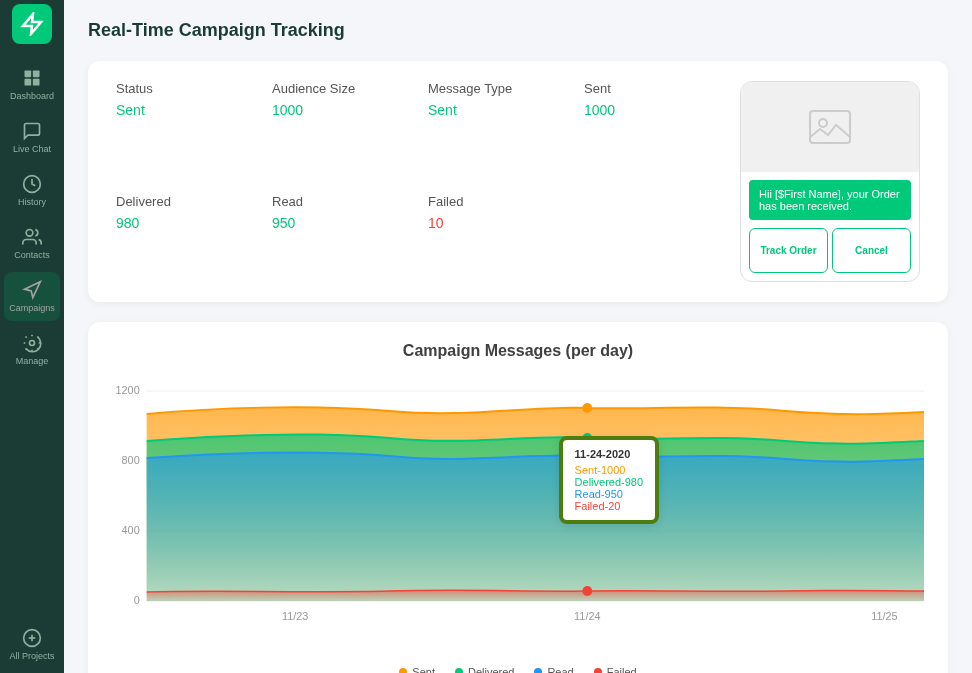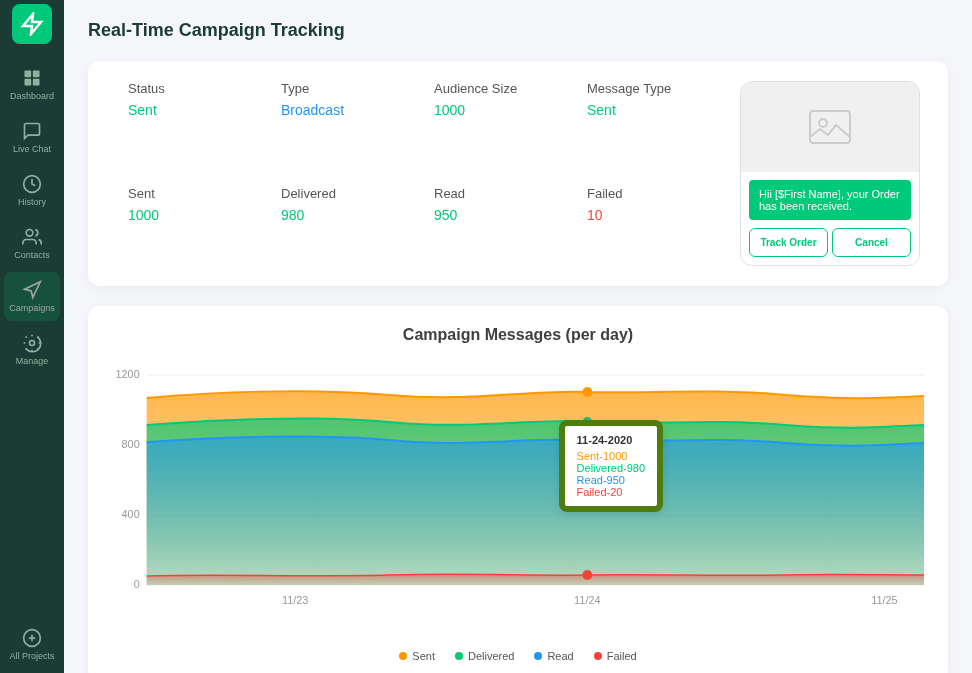--- a/index.html
+++ b/index.html
@@ -67,21 +67,20 @@
       gap: 0;
       position: relative;
       box-shadow: 0 2px 8px rgba(0,0,0,0.05);
     }
     .stats-left {
       flex: 1;
       display: grid;
       grid-template-columns: repeat(4, 1fr);
       grid-template-rows: auto auto;
       row-gap: 24px;
-      margin-left: 12px;
     }
     .stat-group { display: flex; flex-direction: column; gap: 6px; }
     .stat-label { font-size: 13px; color: #555; font-weight: 500; }
     .stat-value { font-size: 14px; color: #00c97a; font-weight: 500; }
     .stat-value.blue { color: #2196f3; }
     .stat-value.red { color: #f44336; }
 
     
     .message-preview {
       width: 180px;
@@ -112,21 +111,21 @@
       display: flex;
       gap: 4px;
       padding: 0 8px 8px;
     }
     .msg-btn {
       flex: 1;
       border: 1.5px solid #00c97a;
       background: #fff;
       color: #00c97a;
       font-size: 10px;
-      padding: 8px 2px;
+      padding: 16px 2px;
       border-radius: 6px;
       cursor: pointer;
       font-weight: 600;
     }
 
     
     .chart-card {
       background: #fff;
       border-radius: 12px;
       padding: 20px 24px;
@@ -159,21 +158,21 @@
     .legend-dot {
       width: 8px;
       height: 8px;
       border-radius: 50%;
     }
 
     
     .chart-tooltip {
       position: absolute;
       background: #fff;
-      border: 6px solid #4d7c0f;
+      border: 4px solid #4d7c0f;
       border-radius: 8px;
       padding: 8px 12px;
       font-size: 11px;
       box-shadow: 0 2px 8px rgba(0,0,0,0.1);
       top: 60px;
       left: 55%;
       z-index: 10;
     }
     .tooltip-date { font-weight: 700; color: #333; margin-bottom: 4px; }
     .tooltip-sent { color: #ff9800; }
@@ -256,24 +255,20 @@
 
 <main class="main">
   <h1 class="page-title">Real-Time Campaign Tracking</h1>
 
   <div class="stats-card">
     <div class="stats-left">
 
       <div class="stat-group">
         <span class="stat-label">Status</span>
         <span class="stat-value">Sent</span>
-      </div>
-      <div class="stat-group">
-        <span class="stat-label">Type</span>
-        <span class="stat-value blue">Broadcast</span>
       </div>
       <div class="stat-group">
         <span class="stat-label">Audience Size</span>
         <span class="stat-value">1000</span>
       </div>
       <div class="stat-group">
         <span class="stat-label">Message Type</span>
         <span class="stat-value">Sent</span>
       </div>
 

